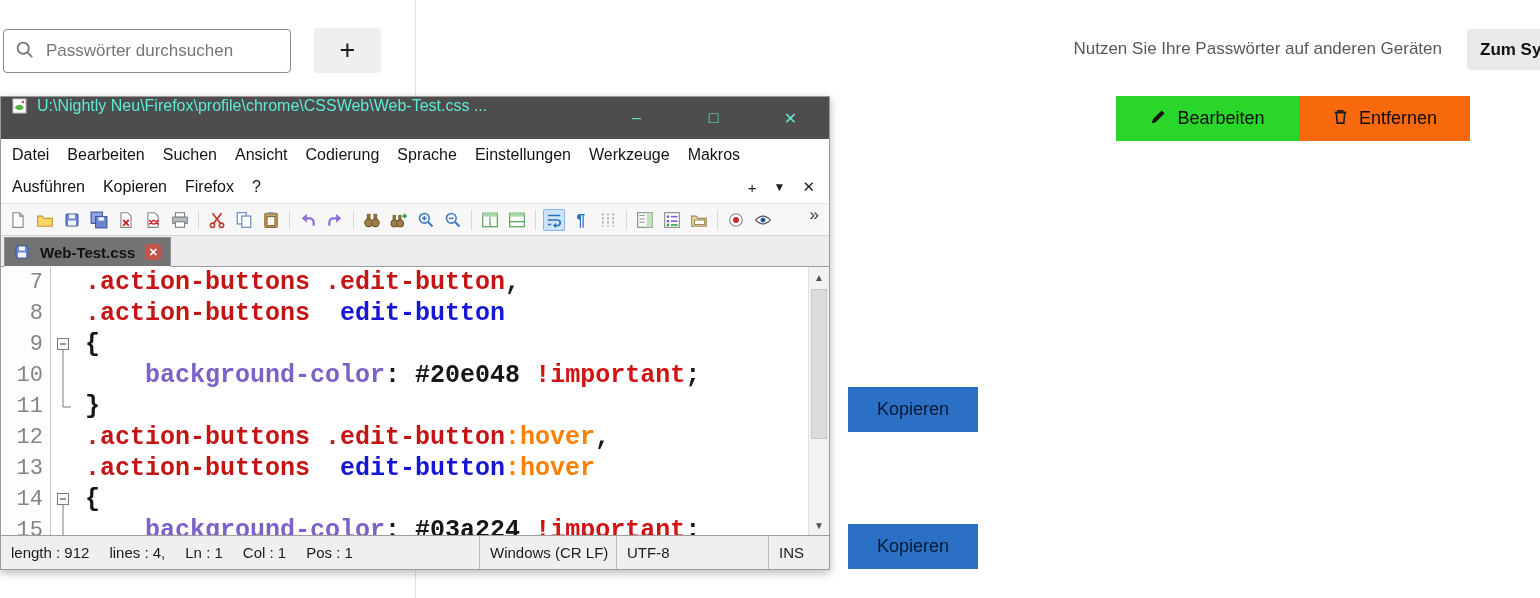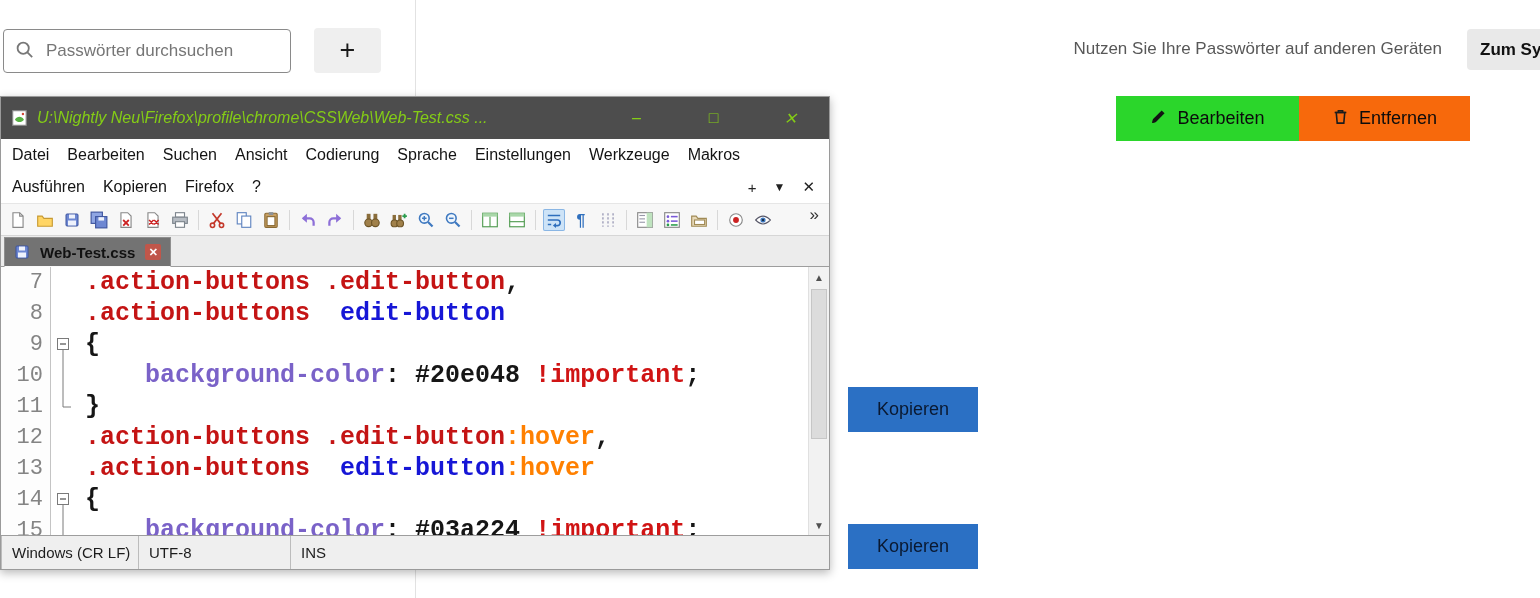--- a/index.html
+++ b/index.html
@@ -45,21 +45,21 @@
     font-size:18px; color:#0a1931; font-family:inherit; cursor:pointer;
   }
   .copy-top { top:387px; } .copy-bottom { top:524px; }
 
   
   .npp {
     position:absolute; left:0; top:96px; width:830px; height:474px;
     border:1px solid #9a9a9a; background:#fff; display:flex; flex-direction:column;
     box-shadow:0 3px 9px rgba(0,0,0,.28);
   }
-  .titlebar { flex:0 0 42px; background:#4d4d4d; display:flex; align-items:center; color:#84cc16;font-style:italic; }
+  .titlebar { flex:0 0 42px; background:#4d4d4d; display:flex; align-items:flex-start; color:#5eead4; }
   .app-icon { margin:0 8px 0 10px; display:flex; }
   .title-text { font-size:16px; white-space:nowrap; overflow:hidden; }
   .win-controls { margin-left:auto; display:flex; height:100%; }
   .win-btn { width:77px; display:flex; align-items:center; justify-content:center; font-size:16px; cursor:pointer; }
 
   .menurow { flex:0 0 32px; display:flex; align-items:center; padding-left:2px; font-size:16px; color:#141414; background:#fff; }
   .menu-item { padding:0 9px; cursor:default;text-align:center; }
   .menu-corner { margin-left:auto; display:flex; align-items:center; gap:17px; padding-right:14px; }
   .menu-corner span { font-size:15px; color:#222; }
   .menu-corner .small { font-size:12px; }
@@ -454,18 +454,25 @@
         </div>
       </div>
     <div class="scrollbar">
       <span class="sb-arrow sb-up">▲</span>
       <span class="sb-thumb"></span>
       <span class="sb-arrow sb-down">▼</span>
     </div>
   </div>
 
   <div class="statusbar">
+    <span class="sb-cell sb-left">
+      <span>length : 912</span>
+      <span>lines : 4,</span>
+      <span>Ln : 1</span>
+      <span>Col : 1</span>
+      <span>Pos : 1</span>
+    </span>
     <span class="sb-cell sb-eol">Windows (CR LF)</span>
     <span class="sb-cell sb-enc">UTF-8</span>
     <span class="sb-cell sb-ins">INS</span>
   </div>
 
 </div>
 
 </body></html>

